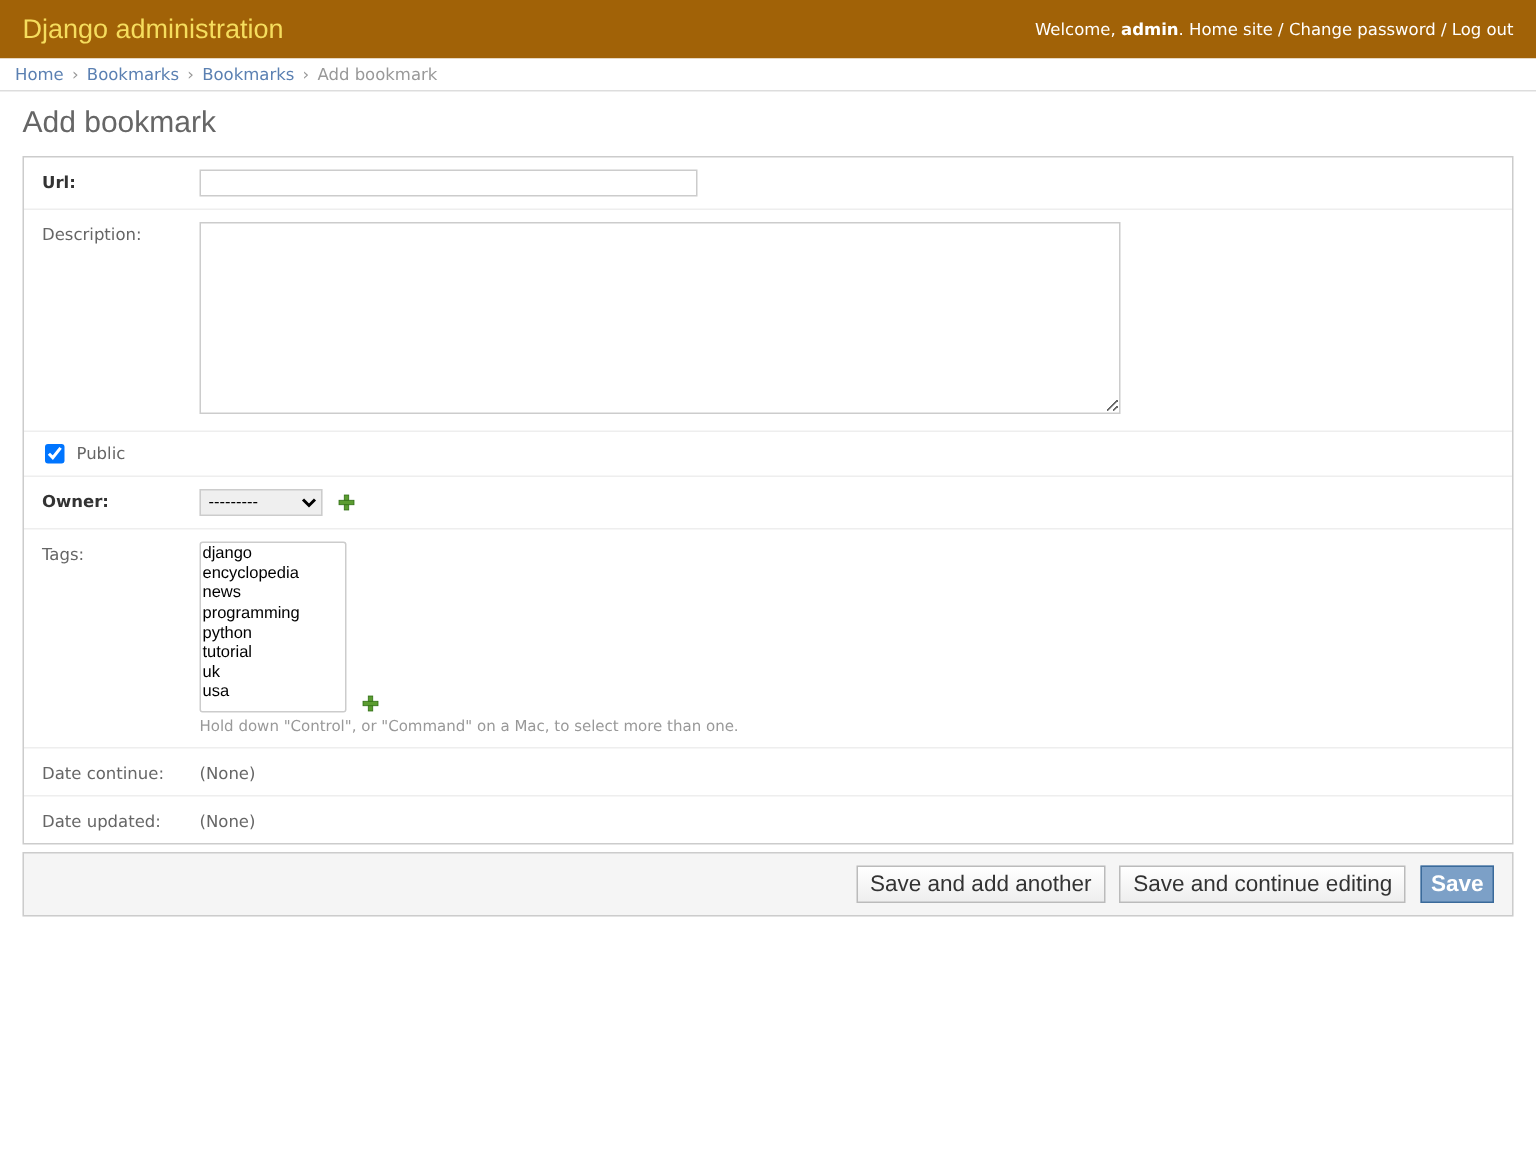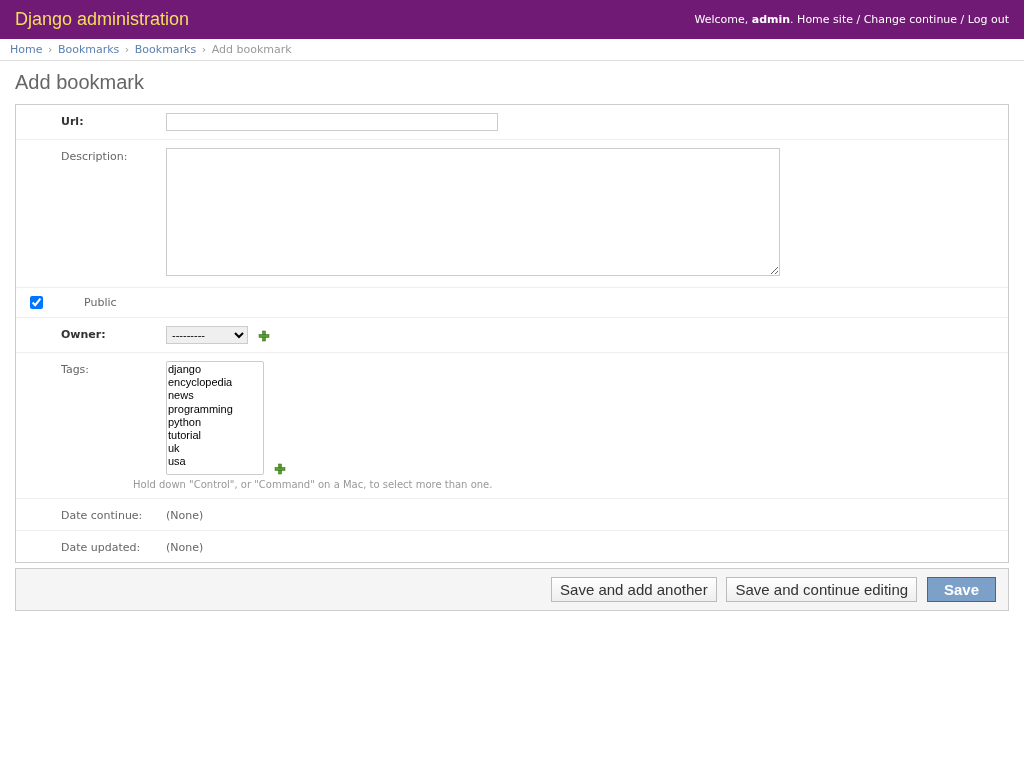--- a/index.html
+++ b/index.html
@@ -1,38 +1,38 @@
 <!DOCTYPE html>
 <html><head>
 <meta charset="utf-8">
 <style>
 * { margin: 0; padding: 0; box-sizing: border-box; }
 body { font-family: "Lucida Grande", "DejaVu Sans", "Bitstream Vera Sans", Verdana, Arial, sans-serif; font-size: 12px; color: #333; background: #fff; }
 
 
-#header { background: #701a75; color: #fff; padding: 8px 15px; height: 39px; display: flex; justify-content: space-between; align-items: center; }
+#header { background: #a16207; color: #fff; padding: 8px 15px; height: 39px; display: flex; justify-content: space-between; align-items: center; }
 #branding { font-size: 18px; font-weight: 300; color: #f5dd5d; font-family: "Trebuchet MS", sans-serif; }
 #user-tools { font-size: 11px; text-align: right; }
 #user-tools a { color: #fff; text-decoration: none; }
 #user-tools strong { font-weight: bold; }
 
 
 .breadcrumbs { padding: 4px 10px; background: #fff; border-bottom: 1px solid #ddd; font-size: 11px; color: #999; }
 .breadcrumbs a { color: #5b80b2; text-decoration: none; }
 .breadcrumbs .sep { color: #999; margin: 0 2px; }
 
 
 #content { padding: 10px 15px; }
 h1 { font-family: "Trebuchet MS", sans-serif; font-size: 20px; font-weight: 400; color: #666; margin: 0 0 10px 0; }
 
 
 .module { border: 1px solid #ccc; background: #fff; margin-bottom: 5px; }
 .form-row { padding: 8px 12px; border-bottom: 1px solid #eee; font-size: 11px; overflow: hidden; }
 .form-row:last-child { border-bottom: none; }
-.form-row label { float: left; width: 105px; padding-top: 2px; color: #666; font-size: 11px; margin-left: 33px; }
+.form-row label { float: left; width: 105px; padding-top: 2px; color: #666; font-size: 11px; }
 .form-row.required label { font-weight: bold; color: #333; }
 .form-row .field-content { margin-left: 105px; }
 .form-row input[type="text"] { border: 1px solid #ccc; padding: 2px 3px; font-size: 11px; vertical-align: middle; }
 .form-row input.url { width: 332px; }
 .form-row input.title { width: 222px; }
 .form-row textarea { width: 614px; height: 128px; border: 1px solid #ccc; font-family: inherit; font-size: 11px; padding: 2px; }
 .form-row select { border: 1px solid #ccc; font-size: 11px; padding: 1px; }
 .form-row select.owner { width: 82px; }
 .form-row select[multiple] { width: 98px; height: 114px; }
 .form-row .checkbox-row { display: flex; align-items: center; }
@@ -40,32 +40,32 @@
 .form-row .checkbox-row label { float: none; width: auto; padding: 0; }
 .help { color: #999; font-size: 10px; margin-top: 4px; display: block; }
 .readonly { color: #666; padding-top: 2px; display: inline-block; }
 
 .add-related { display: inline-block; vertical-align: middle; margin-left: 6px; cursor: pointer; }
 .add-related svg { display: block; }
 
 
 .submit-row { padding: 8px 12px; text-align: right; background: #f5f5f5; border: 1px solid #ccc; margin-top: 5px; }
 .submit-row input { margin-left: 6px; padding: 3px 8px; font-size: 15px; border: 1px solid #bbb; background: linear-gradient(#fff, #eee); color: #333; cursor: pointer; }
-.submit-row input.default { background: #7CA0C7; color: #fff; border: 1px solid #3a6a9a; font-weight: bold; padding: 3px 16px; }
+.submit-row input.default { background: #7CA0C7; color: #fff; border: 1px solid #3a6a9a; font-weight: bold; padding: 3px 6px; }
 </style>
 </head>
 <body>
 
 <div id="header">
   <div id="branding">Django administration</div>
   <div id="user-tools">
     <span>Welcome,</span>
     <strong>admin</strong>.
     <a href="#">Home site</a> /
-    <a href="#">Change continue</a> /
+    <a href="#">Change password</a> /
     <a href="#">Log out</a>
   </div>
 </div>
 
 <div class="breadcrumbs">
   <a href="#">Home</a>
   <span class="sep">›</span>
   <a href="#">Bookmarks</a>
   <span class="sep">›</span>
   <a href="#">Bookmarks</a>

